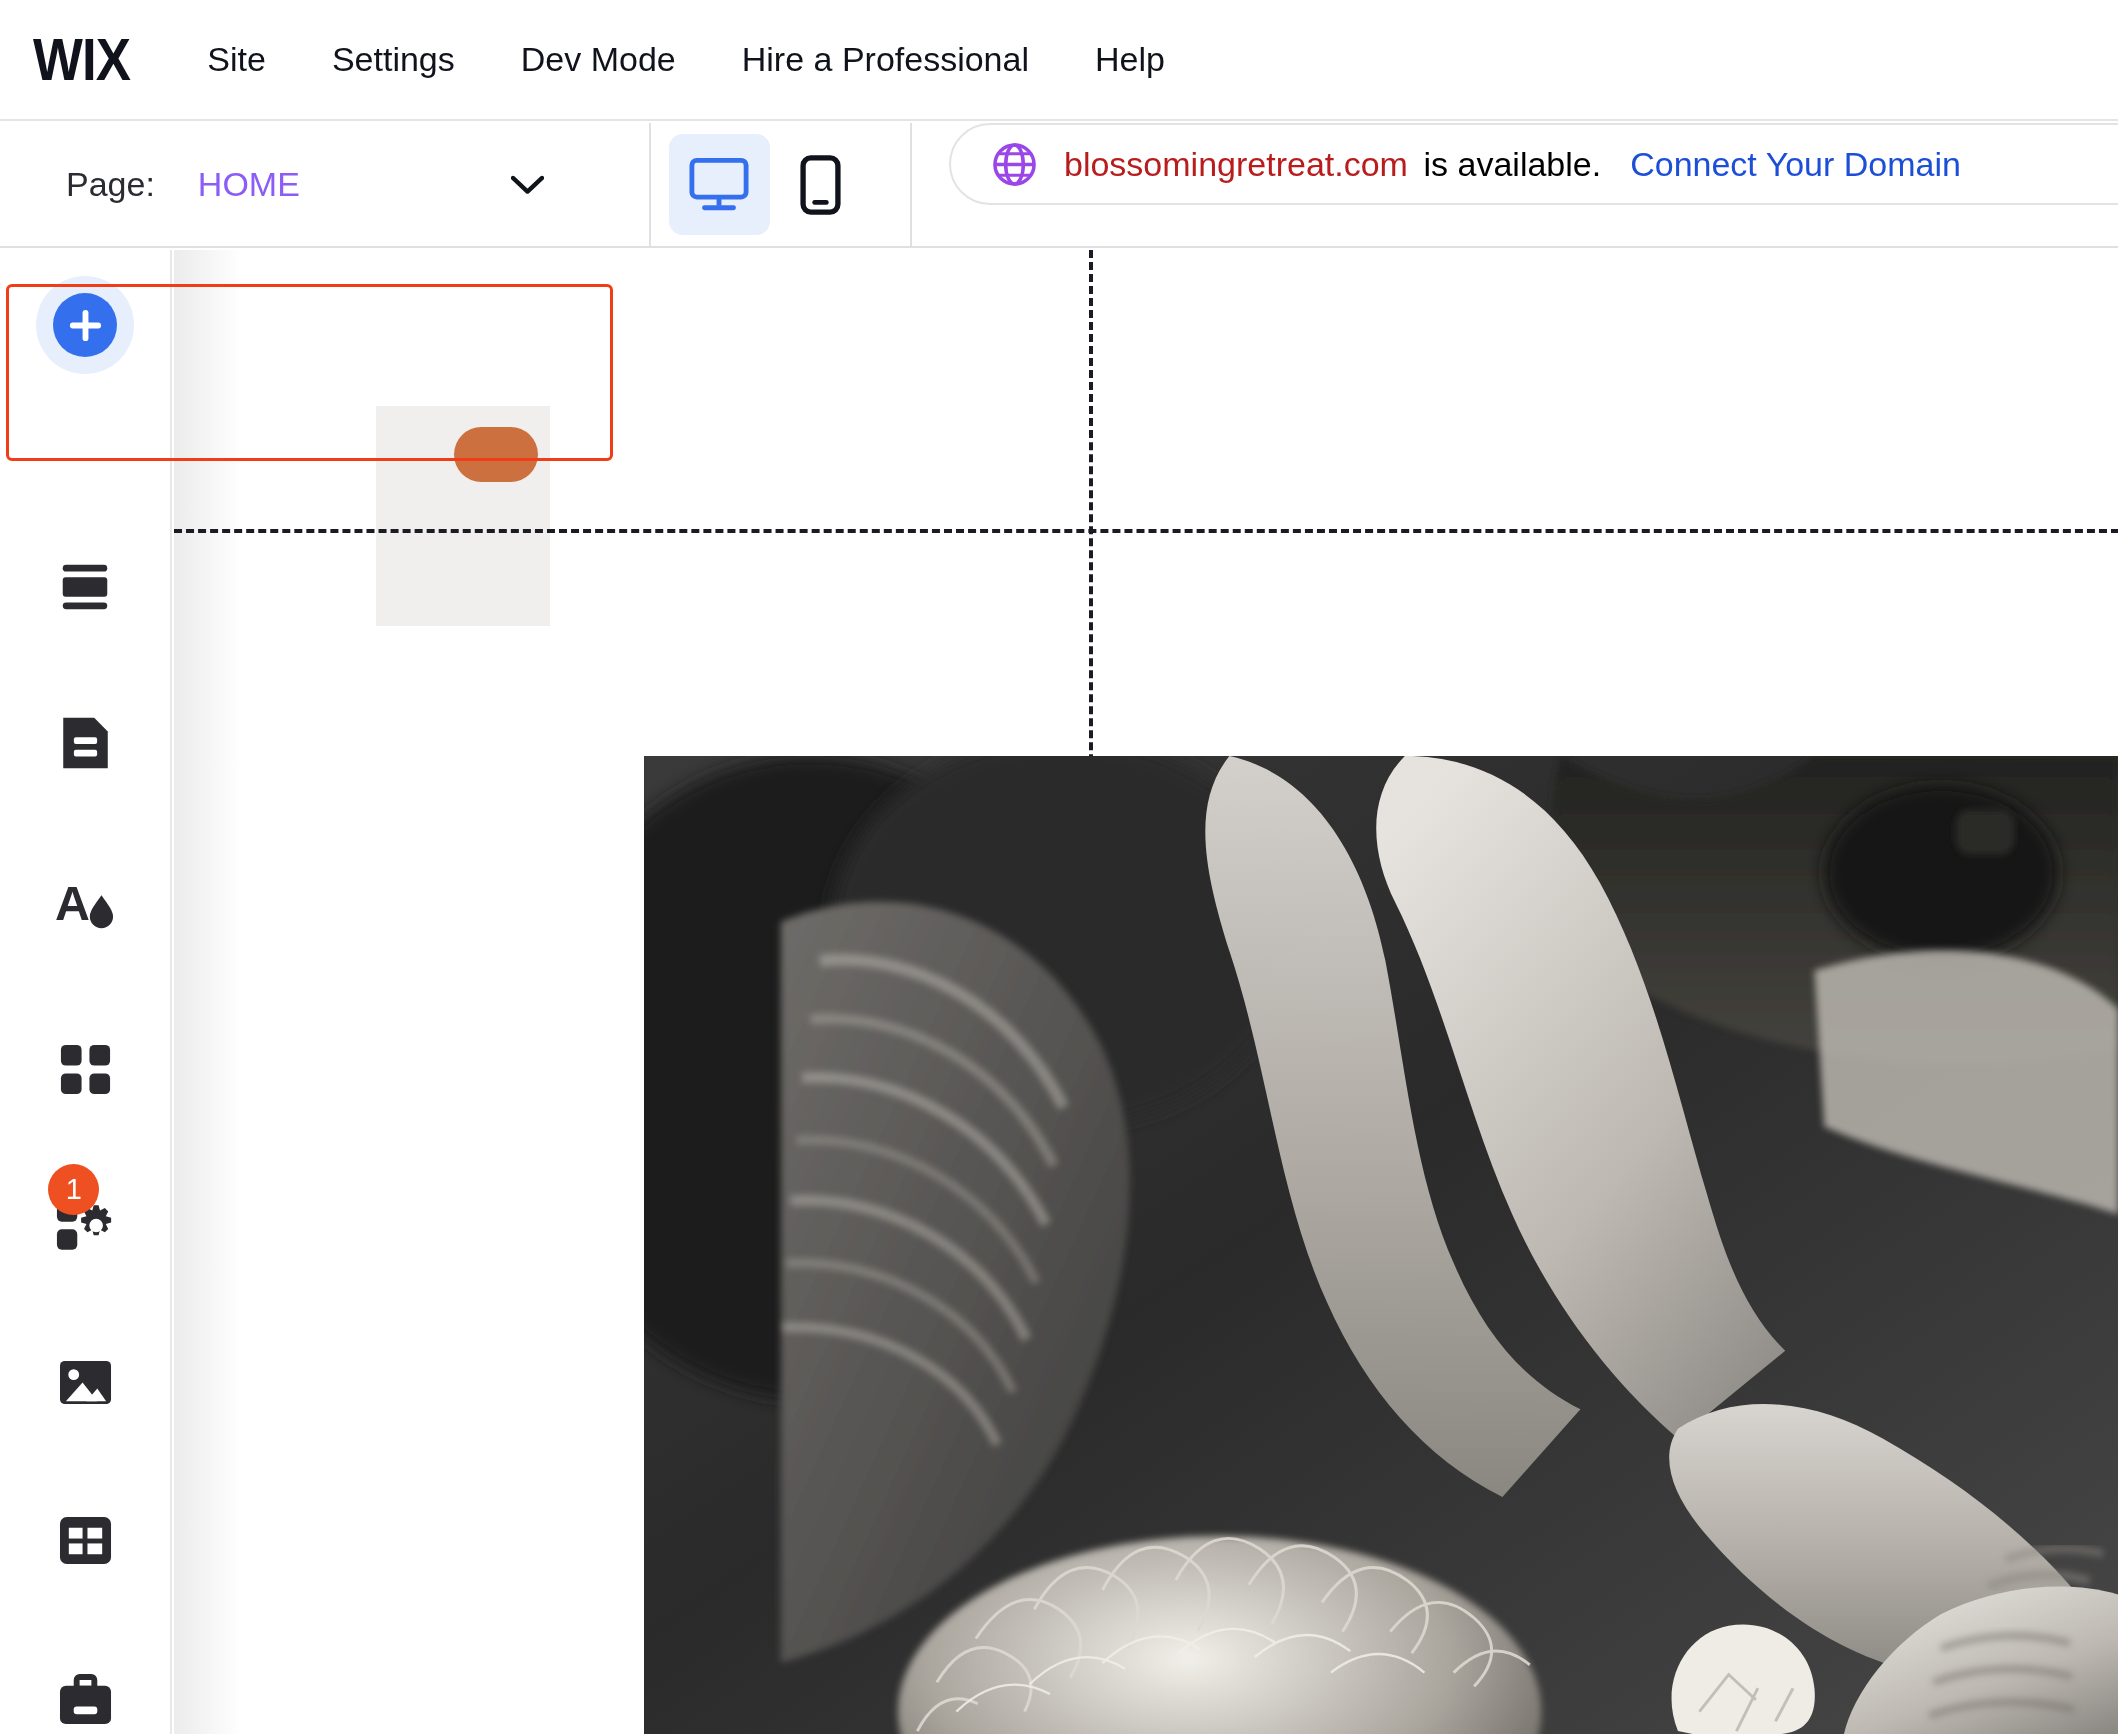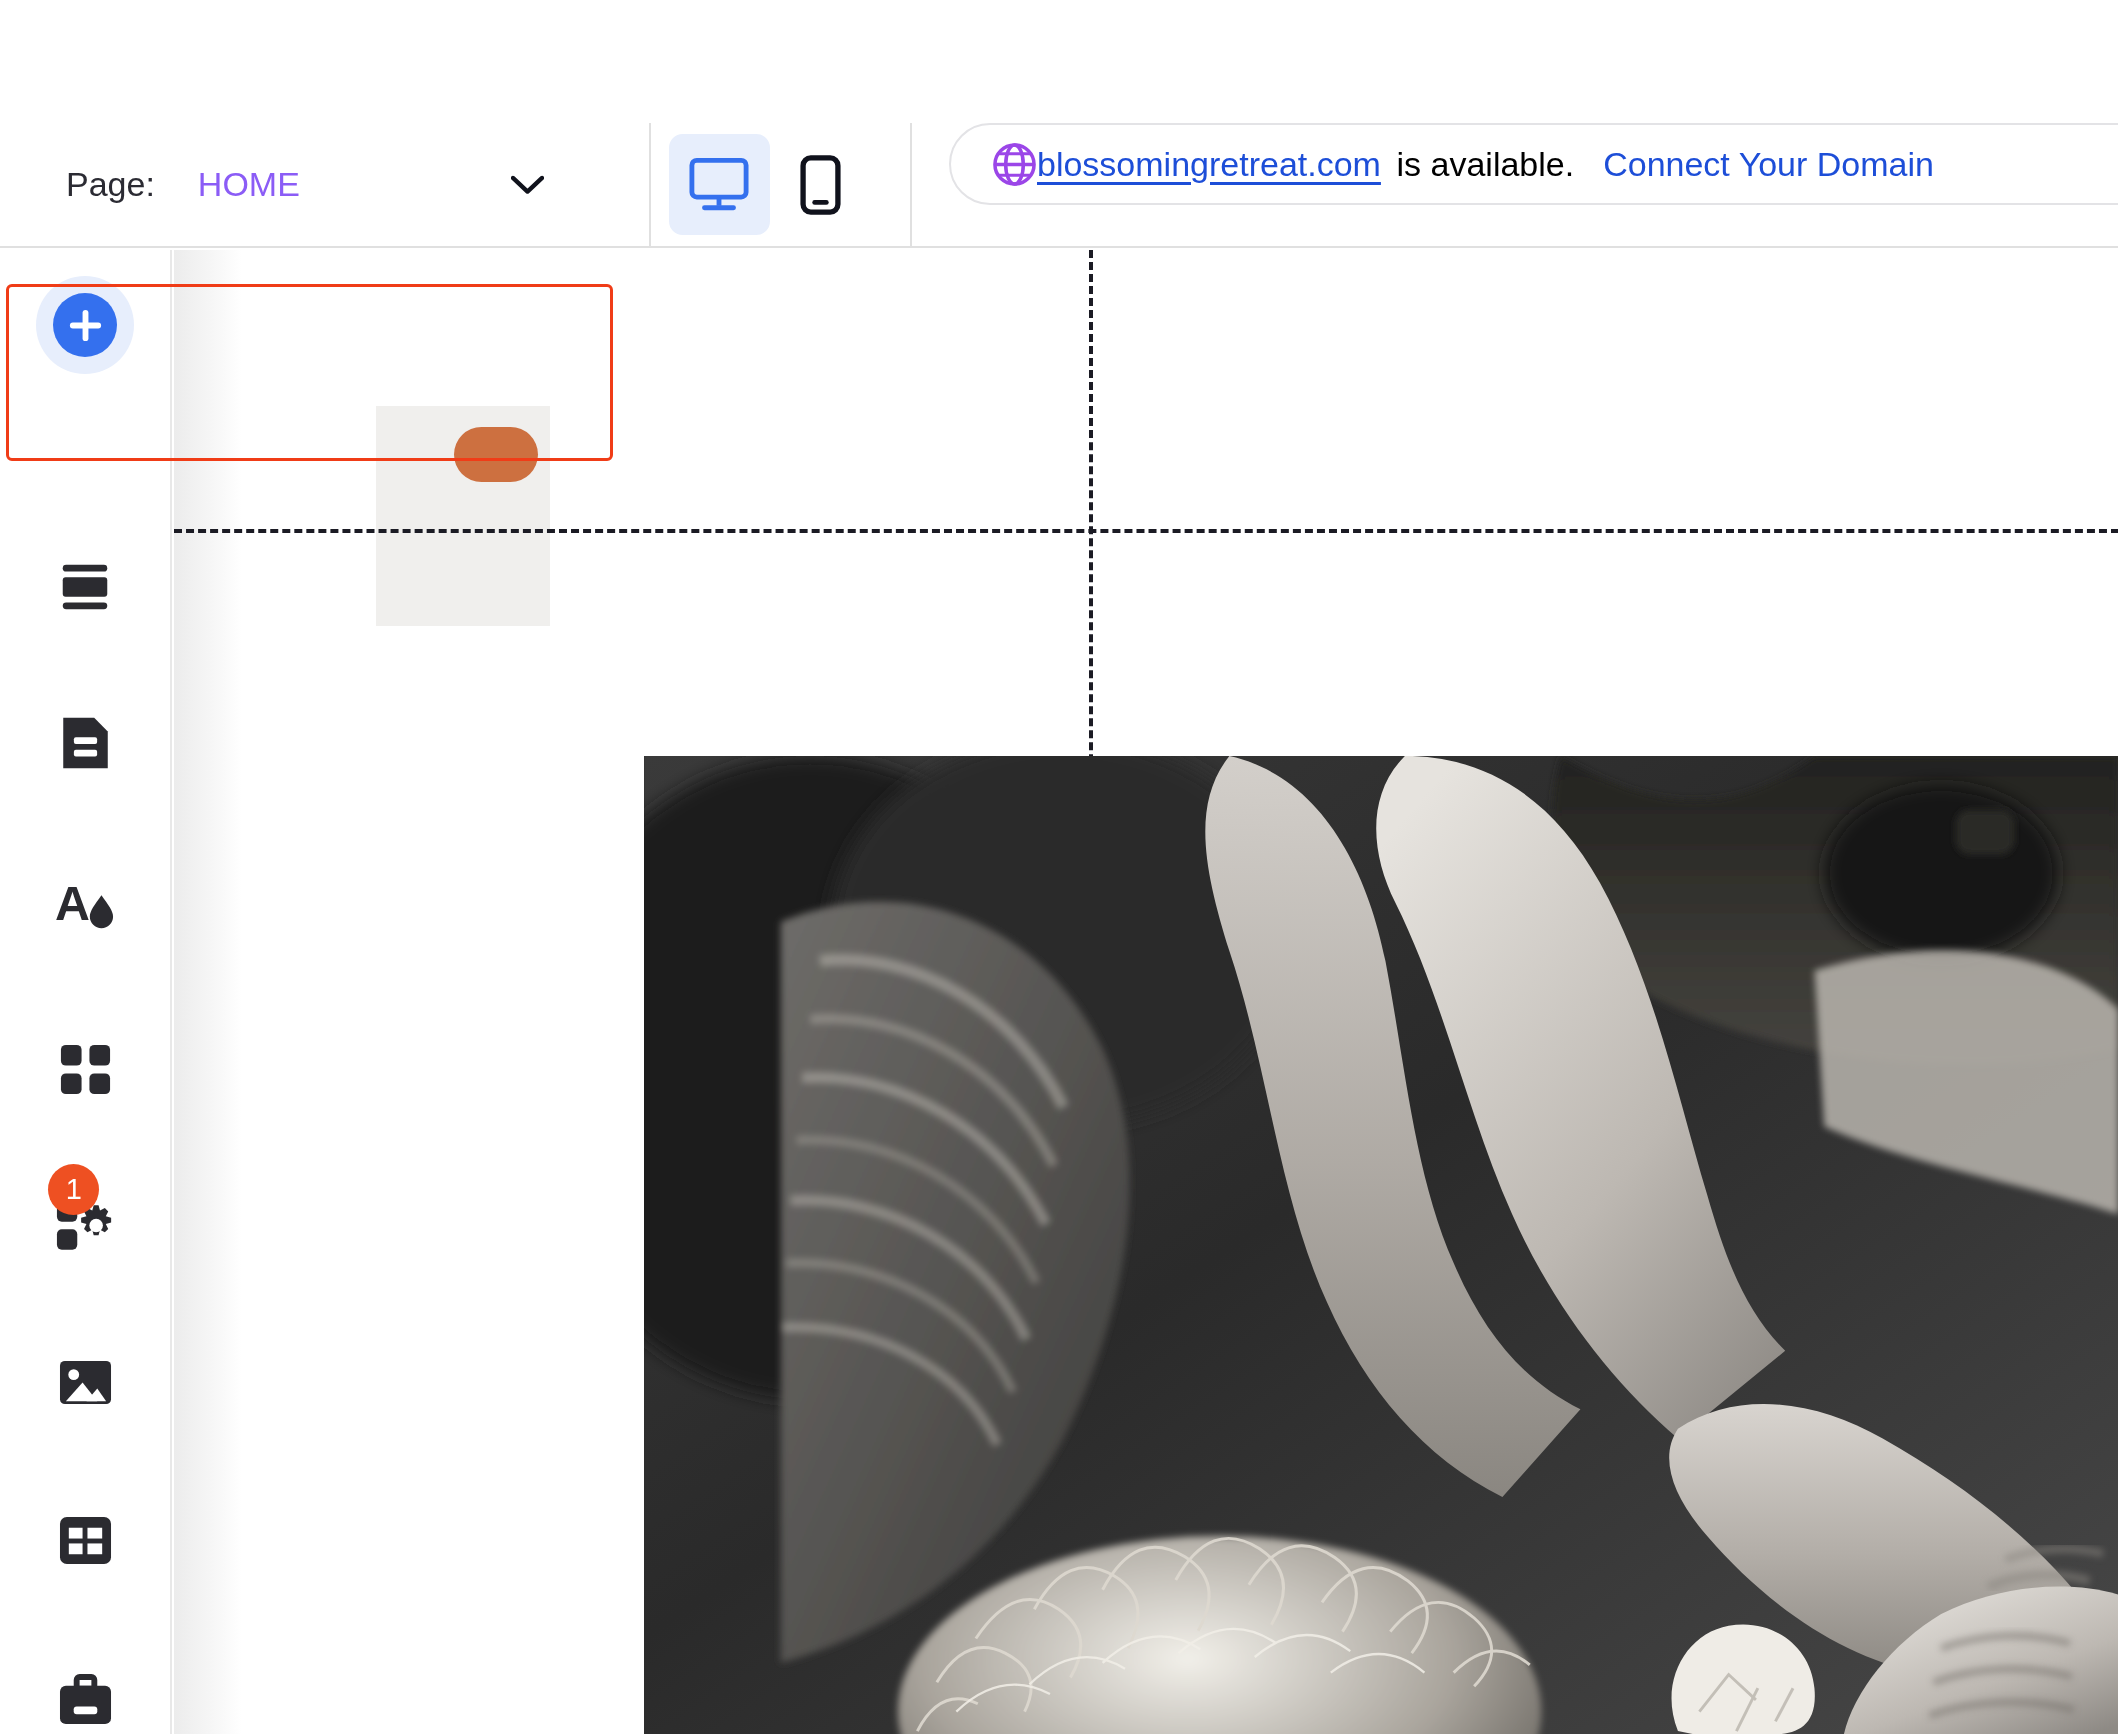--- a/index.html
+++ b/index.html
@@ -126,23 +126,23 @@
     align-items: center;
     padding: 0 39px 0 41px;
     white-space: nowrap;
     box-sizing: border-box;
     flex: 1;
     margin-right: -59px;
     overflow: hidden;
   }
   .globe-icon { width: 45px; height: 45px; flex: none; }
   .domain-name {
+    margin-left: 27px;
     font-size: 34px;
-    color: #1d4ed8;
-    text-decoration: underline;
+    color: #b91c1c;
     text-underline-offset: 5.9px;
     cursor: pointer;
   }
   .domain-status {
     margin-left: 15.6px;
     font-size: 34px;
     color: #000000;
   }
   .domain-cta {
     margin-left: 29px;
@@ -301,20 +301,28 @@
     box-sizing: border-box;
     z-index: 50;
     pointer-events: none;
   }
 </style>
 </head>
 <body>
 
 <div id="app">
 
+  <div class="topbar">
+    <div class="wix-logo">WIX</div>
+    <div class="menu-item">Site</div>
+    <div class="menu-item">Settings</div>
+    <div class="menu-item">Dev Mode</div>
+    <div class="menu-item">Hire a Professional</div>
+    <div class="menu-item">Help</div>
+  </div>
 
   <div class="toolbar">
 
     <div class="page-group">
       <div class="page-label">Page:</div>
       <div class="page-value">HOME</div>
       <svg class="chevron-down" viewBox="0 0 34 20">
         <path d="M2 3 L17 17 L32 3" fill="none" stroke="#10121c" stroke-width="4.5" stroke-linecap="round" stroke-linejoin="round"></path>
       </svg>
     </div>

